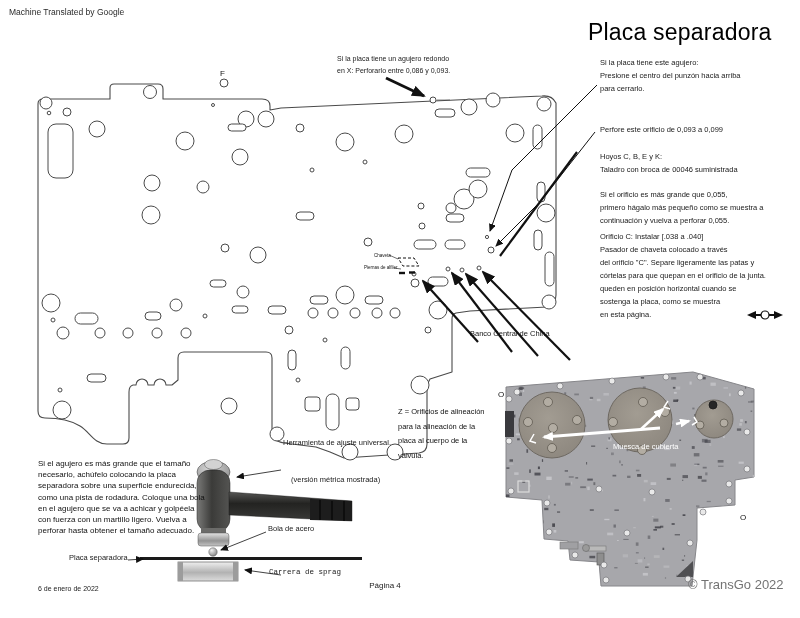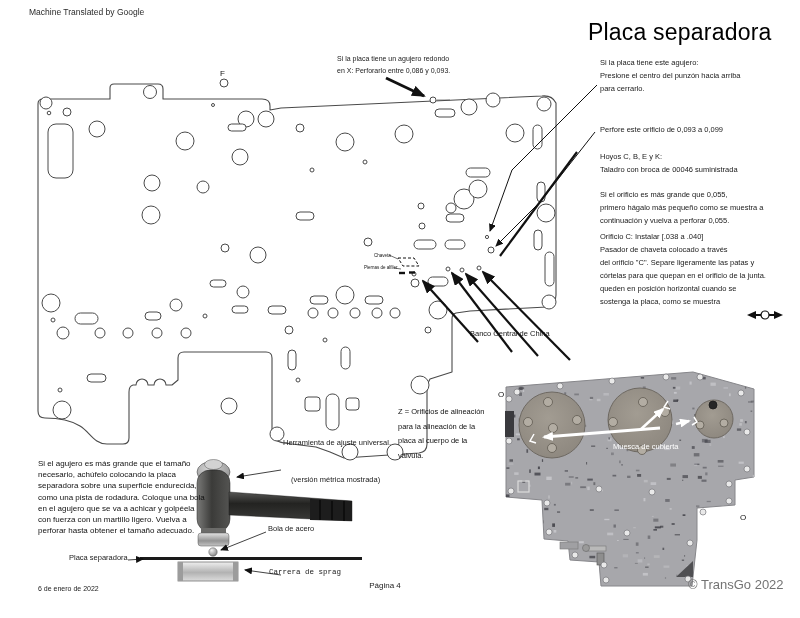--- a/index.html
+++ b/index.html
@@ -1,20 +1,20 @@
 <!DOCTYPE html>
 <html><head>
 <meta charset="utf-8">
 <style>
   html,body{margin:0;padding:0;background:#e8e8e8;}
   .page{position:relative;width:800px;height:618px;background:#fff;overflow:hidden;
         font-family:"Liberation Sans",sans-serif;color:#111;}
   .art{position:absolute;left:0;top:0;width:800px;height:618px;}
   .abs{position:absolute;white-space:nowrap;}
-  .hdr-note{left:9px;top:7px;font-size:8.5px;color:#2b2b2b;margin-left:20px;}
+  .hdr-note{left:9px;top:7px;font-size:8.5px;color:#2b2b2b;}
   .title{left:588px;top:19px;font-size:23px;color:#000;letter-spacing:.2px;}
   .annx{left:337px;top:53px;font-size:7px;line-height:11.5px;color:#1a1a1a;}
   .rc{left:600px;font-size:7.5px;line-height:13px;color:#1a1a1a;}
   .rc1{top:56px;} .rc2{top:123px;} .rc3{top:150px;} .rc4{top:230px;}
   .gap{margin-top:12px;}
   .znote{left:398px;top:405px;width:128px;font-size:7.5px;line-height:14.5px;text-align:left;}
   .rsz{left:38px;top:458px;font-size:8px;line-height:11.2px;}
   .hlbl{font-size:7.5px;color:#1a1a1a;}
   .h1{left:283px;top:438px;} .h2{left:291px;top:475px;}
   .h3{left:268px;top:524px;} .h4{left:69px;top:553px;} .h5{left:269px;top:568px;font-family:Liberation Mono, monospace;}
@@ -557,20 +557,21 @@
   <div>primero hágalo más pequeño como se muestra a</div>
   <div>continuación y vuelva a perforar 0,055.</div>
 </div>
 <div class="abs rc rc4">
   <div>Orificio C: Instalar [.038 a .040]</div>
   <div>Pasador de chaveta colocado a través</div>
   <div>del orificio "C". Separe ligeramente las patas y</div>
   <div>córtelas para que quepan en el orificio de la junta.</div>
   <div>queden en posición horizontal cuando se</div>
   <div>sostenga la placa, como se muestra</div>
+  <div>en esta página.</div>
 </div>
 
 <div class="abs znote">
   <div>Z = Orificios de alineación</div>
   <div>para la alineación de la</div>
   <div>placa al cuerpo de la</div>
   <div>válvula.</div>
 </div>
 
 <div class="abs rsz">

